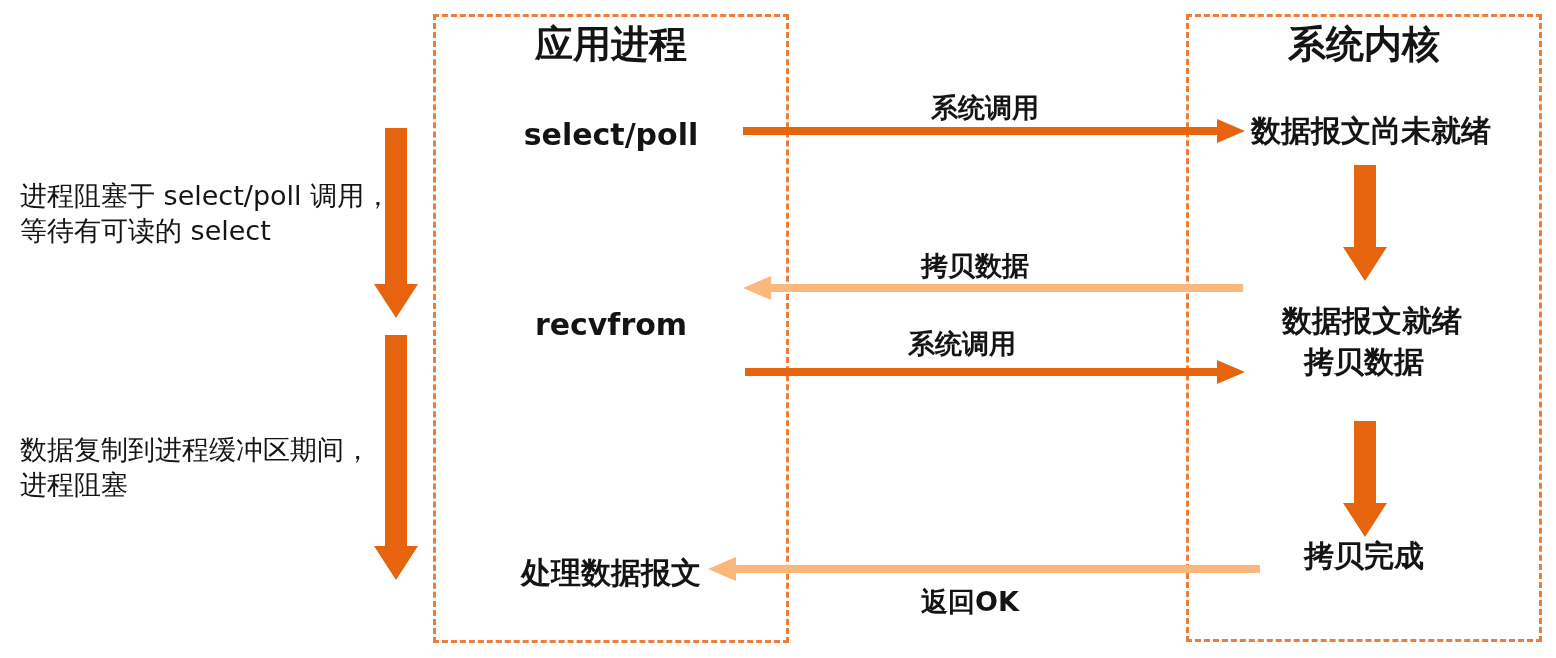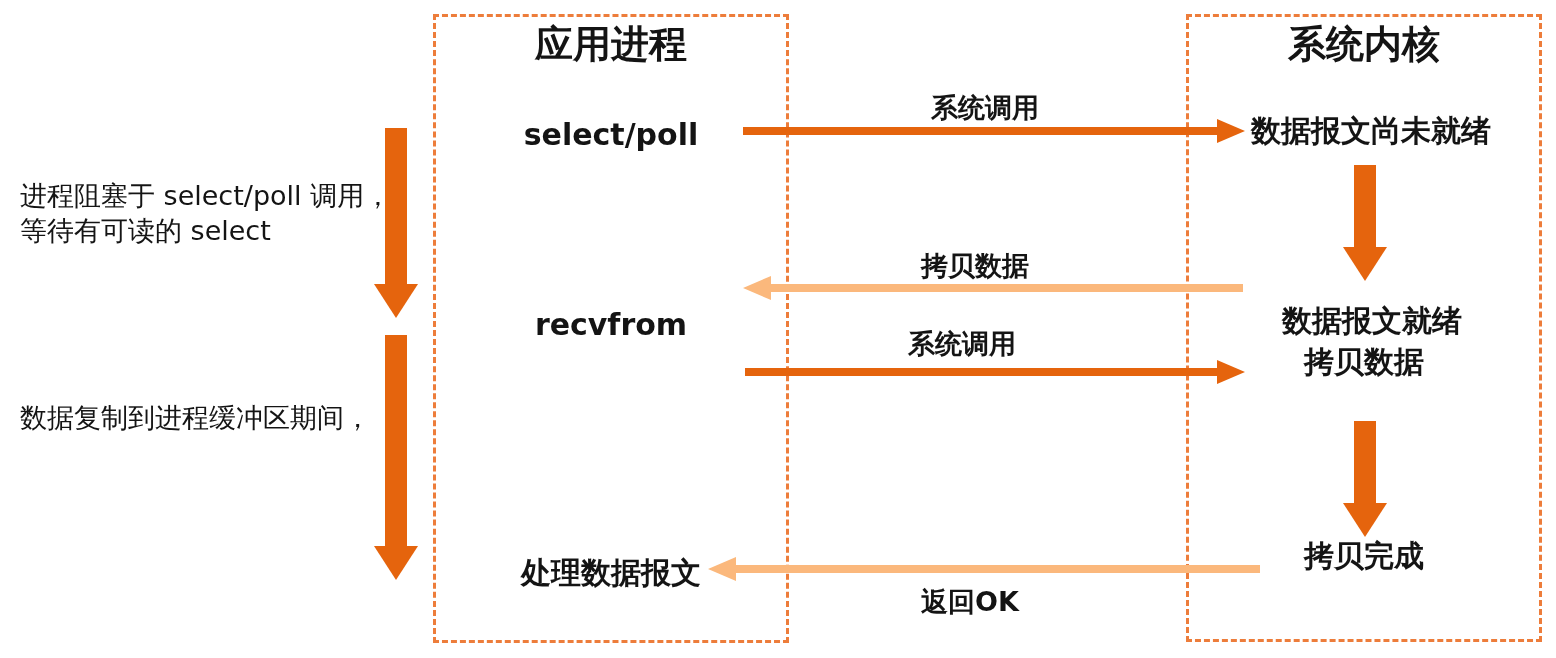--- a/index.html
+++ b/index.html
@@ -21,21 +21,21 @@
     font-size:38px; font-weight:700; white-space:nowrap;
   }
   .blabel {
     position:absolute; left:0; right:0; text-align:center;
     font-size:30px; white-space:nowrap;font-weight:bold;
   }
 
   
   .annotation { position:absolute; font-size:27px; line-height:35px; white-space:nowrap; }
   #ann1 { left:20px; top:178px; }
-  #ann2 { left:20px; top:400px; }
+  #ann2 { left:20px; top:432px; }
 
   
   .varrow { position:absolute; width:44px; }
   .varrow .vshaft {
     position:absolute; left:50%; transform:translateX(-50%);
     top:0; bottom:34px; width:22px; background:var(--arrow-dark, #E5640D);
   }
   .varrow .vhead {
     position:absolute; left:50%; transform:translateX(-50%); bottom:0;
     width:0; height:0;
@@ -88,20 +88,21 @@
 <body>
 
 <div id="canvas">
 
   <div class="annotation" id="ann1">
     <div>进程阻塞于 select/poll 调用，</div>
     <div>等待有可读的 select</div>
   </div>
   <div class="annotation" id="ann2">
     <div>数据复制到进程缓冲区期间，</div>
+    <div>进程阻塞</div>
   </div>
 
   <div class="varrow" id="larrow1">
     <span class="vshaft"></span>
     <span class="vhead"></span>
   </div>
   <div class="varrow" id="larrow2">
     <span class="vshaft"></span>
     <span class="vhead"></span>
   </div>

